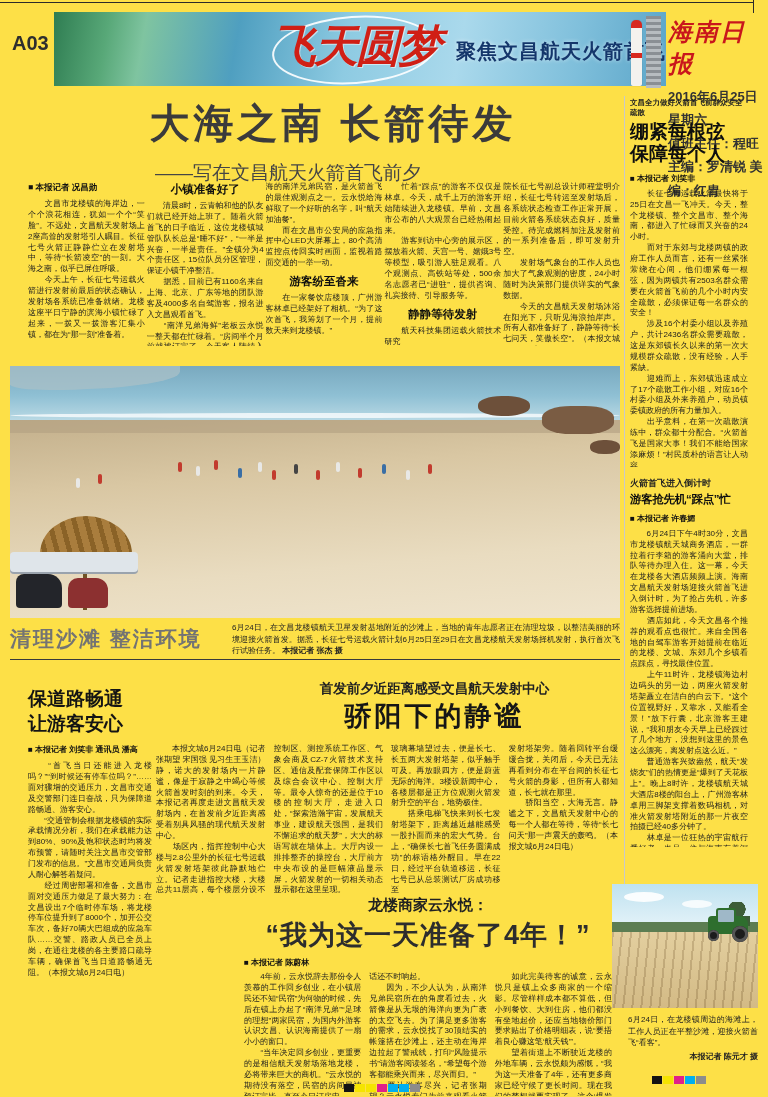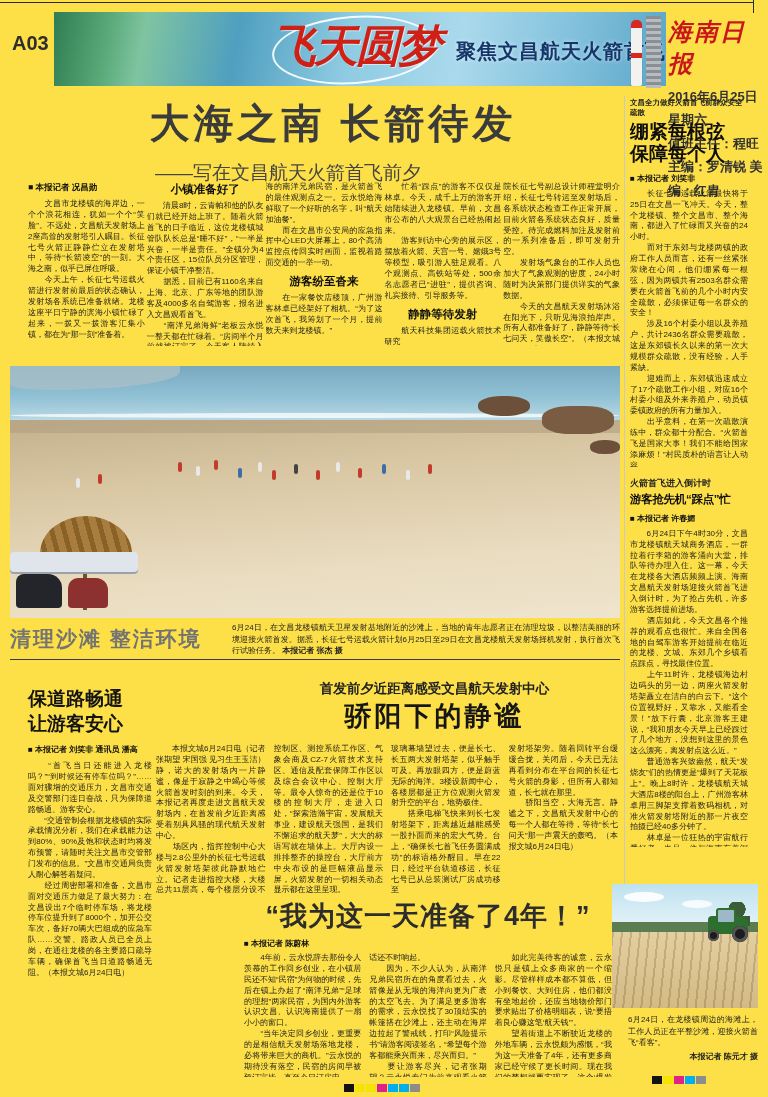--- a/index.html
+++ b/index.html
@@ -182,20 +182,21 @@
       <div class="mid-col body-text pre jt">控制区、测控系统工作区、气象会商及CZ-7火箭技术支持区、通信及配套保障工作区以及综合会议中心、控制大厅等。最令人惊奇的还是位于10楼的控制大厅，走进入口处，“探索浩瀚宇宙，发展航天事业，建设航天强国，是我们不懈追求的航天梦”，大大的标语写就在墙体上。大厅内设一排排整齐的操控台，大厅前方中央布设的是巨幅液晶显示屏，火箭发射的一切相关动态显示都在这里呈现。
 　　10楼大厅也设有一个观测台，与外界相隔着厚厚的玻璃幕墙，透过</div>
       <div class="mid-col body-text pre jt">玻璃幕墙望过去，便是长七、长五两大发射塔架，似乎触手可及。再放眼四方，便是蔚蓝无际的海洋。3楼设新闻中心，各楼层都是正方位观测火箭发射升空的平台，地势极佳。
 　　搭乘电梯飞快来到长七发射塔架下，距离越近越能感受一股扑面而来的宏大气势。台上，“确保长七首飞任务圆满成功”的标语格外醒目。早在22日，经过平台轨道移运，长征七号已从总装测试厂房成功移至</div>
       <div class="mid-col body-text pre jt">发射塔架旁。随着回转平台缓缓合拢，关闭后，今天已无法再看到分布在平台间的长征七号火箭的身影，但所有人都知道，长七就在那里。
 　　骄阳当空，大海无言。静谧之下，文昌航天发射中心的每一个人都在等待，等待“长七问天”那一声震天的轰鸣。（本报文城6月24日电）</div>
     </div>
   </div>
 
   <div class="abs" style="left:244px;top:896px;width:368px;">
+    <div class="kicker shop-kick">龙楼商家云永悦：</div>
     <div class="shop-head">“我为这一天准备了4年！”</div>
     <div class="byline" style="margin-top:4px;font-size:8px;">■ 本报记者 陈蔚林</div>
     <div class="shop-cols">
       <div class="shop-col body-text pre jt">　　4年前，云永悦辞去那份令人羡慕的工作回乡创业，在小镇居民还不知“民宿”为何物的时候，先后在镇上办起了“南洋兄弟”“足球的理想”两家民宿，为国内外游客认识文昌、认识海南提供了一扇小小的窗口。
 　　“当年决定回乡创业，更重要的是相信航天发射场落地龙楼，必将带来巨大的商机。”云永悦的期待没有落空，民宿的房间早被预订完毕，直至今日订房电</div>
       <div class="shop-col body-text pre jt">话还不时响起。
 　　因为，不少人认为，从南洋兄弟民宿所在的角度看过去，火箭像是从无垠的海洋向更为广袤的太空飞去。为了满足更多游客的需求，云永悦找了30顶结实的帐篷搭在沙滩上，还主动在海岸边拉起了警戒线，打印“风险提示书”请游客阅读签名，“希望每个游客都能乘兴而来，尽兴而归。”
 　　要让游客尽兴，记者张期望？云永悦专门为前来观看火箭首飞的游客们量身定制了“航天加油餐”和“动力柠檬水”。</div>
       <div class="shop-col body-text pre jt">　　如此完美待客的诚意，云永悦只是镇上众多商家的一个缩影。尽管样样成本都不算低，但小到餐饮、大到住房，他们都没有坐地起价，还应当地物价部门要求贴出了价格明细表，说“要捂着良心赚这笔‘航天钱’”。
 　　望着街道上不断驶近龙楼的外地车辆，云永悦颇为感慨，“我为这一天准备了4年，还有更多商家已经守候了更长时间。现在我们的梦想就要实现了，这个‘爆发点’已经到来。”

